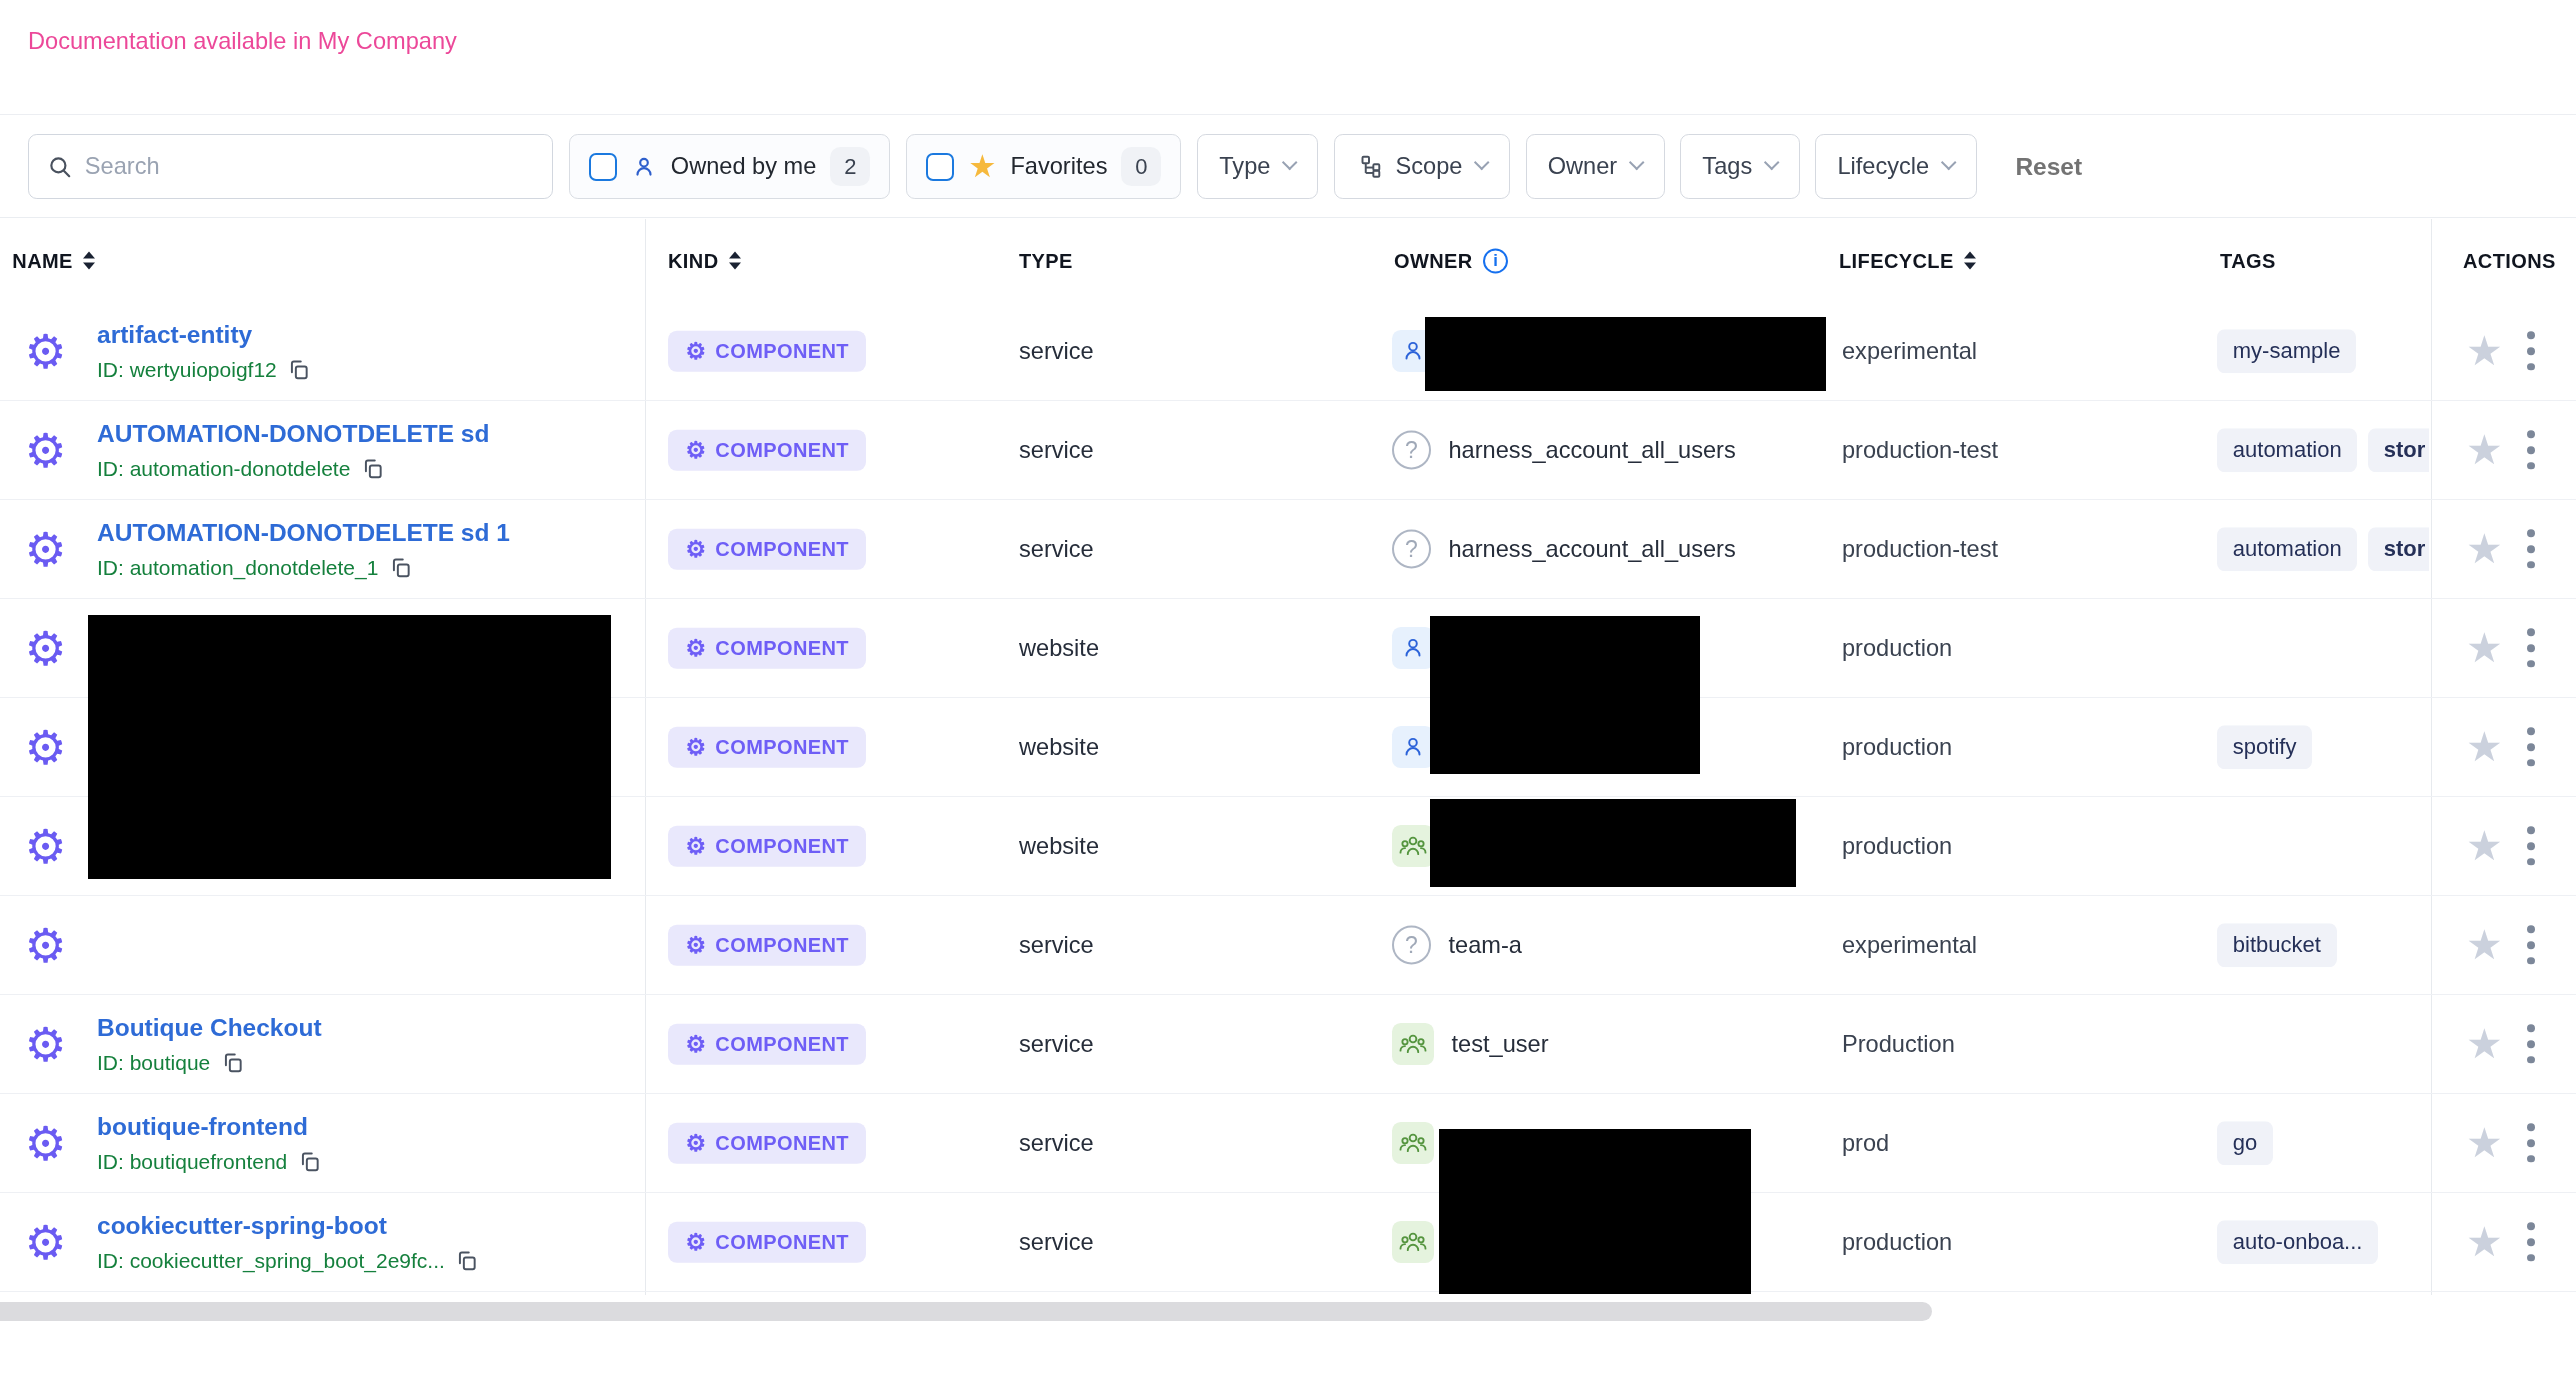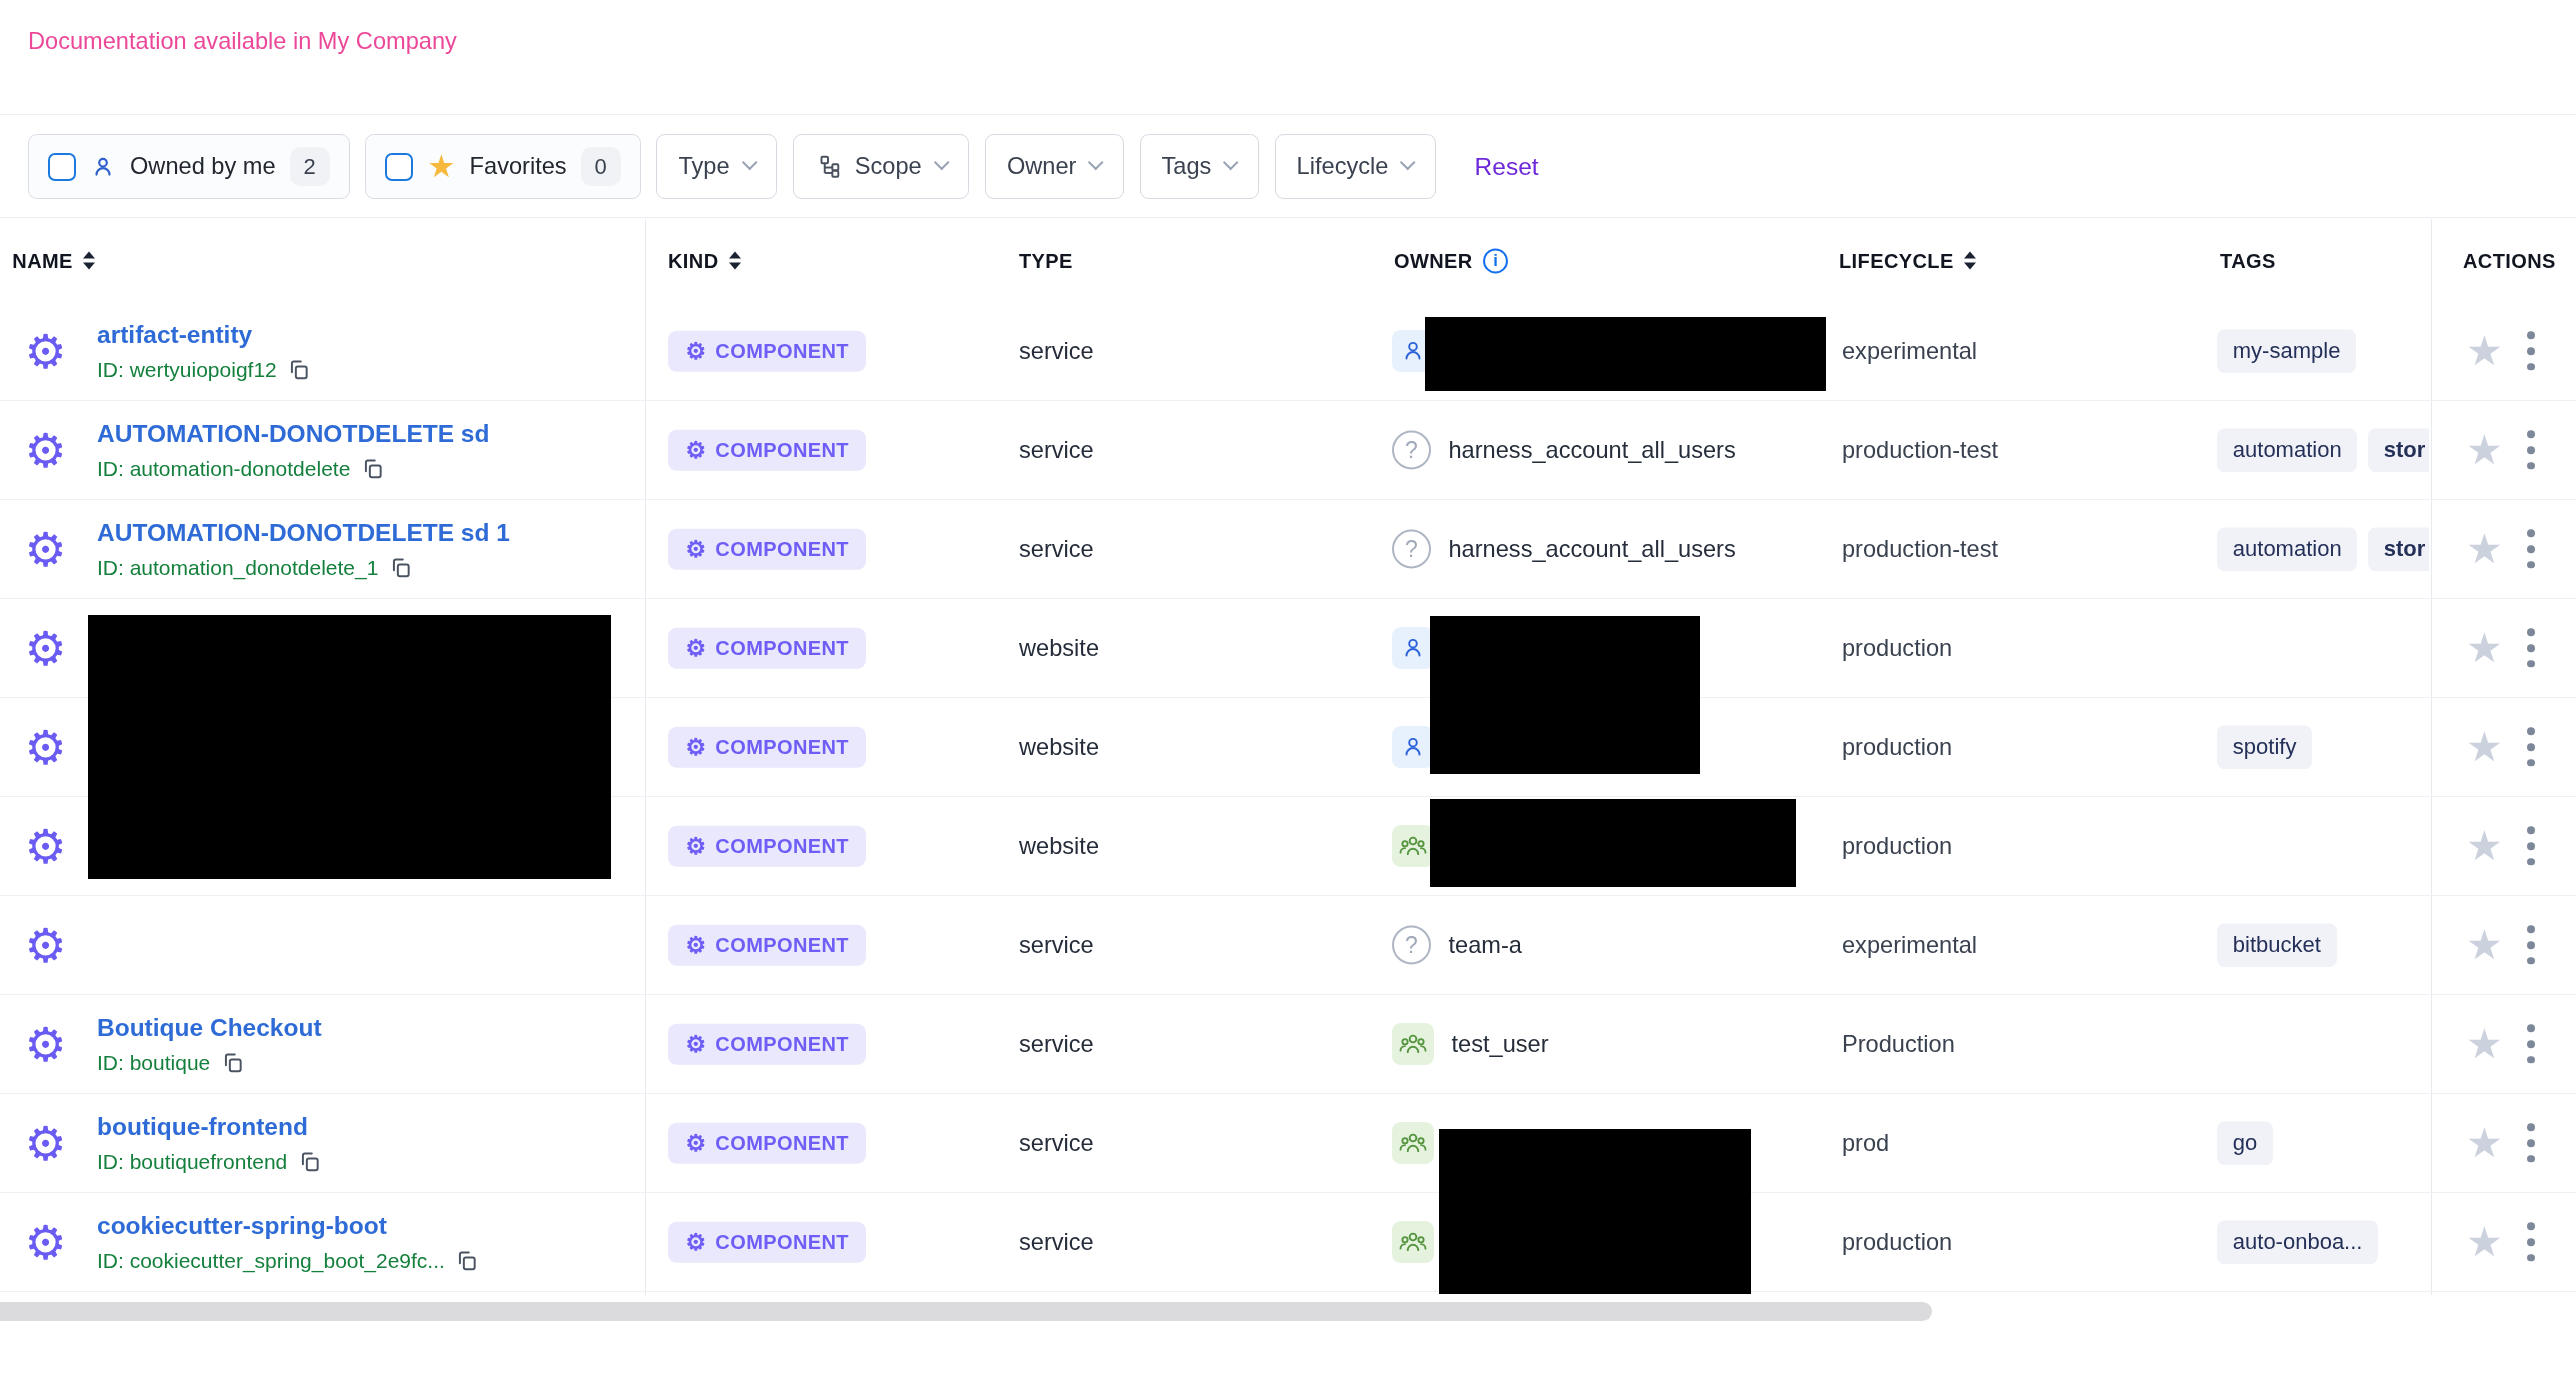--- a/index.html
+++ b/index.html
@@ -27,21 +27,21 @@
   .checkbox { width:28px; height:28px; border:2.6px solid #1B79DF; border-radius:7px; background:#fff; flex:0 0 auto; }
   .chip-label { font-size:23.6px; color:#22272F; white-space:nowrap; }
   .badge { min-width:40px; height:39px; border-radius:10.5px; background:#F0F2F6; display:flex;
     align-items:center; justify-content:center; font-size:22px; color:#3A4250; padding:0 10.5px; }
   .fav-star { color:#F6B93D; font-size:31.5px; line-height:1; }
   .dropdown-btn { height:65px; border:1.3px solid #D5D9E0; border-radius:8.8px; background:#fff;
     display:flex; align-items:center; gap:14px; padding:0 21px; font-size:23.6px; color:#3A4250;
     cursor:pointer; white-space:nowrap; }
   .chev { width:11.4px; height:11.4px; border-right:2.2px solid #98A2B3; border-bottom:2.2px solid #98A2B3;
     transform:rotate(45deg); margin-top:-7px; flex:0 0 auto; }
-  .reset-link { font-size:24.5px; color:#6d28d9; font-weight:400; margin-left:23px; cursor:pointer; }
+  .reset-link { font-size:24.5px; color:#737373; font-weight:700; margin-left:23px; cursor:pointer; }
   
   .thead { position:absolute; top:219px; left:0; right:0; height:83px; }
   .th { position:absolute; top:50%; transform:translateY(-50%); font-size:20px; font-weight:700;
     color:#10151F; letter-spacing:0.4px; display:flex; align-items:center; gap:10.5px; }
   .th-name{left:12.3px;} .th-kind{left:668px;} .th-type{left:1019px;} .th-owner{left:1394px;}
   .th-life{left:1839px;} .th-tags{left:2220px;} .th-actions{left:2463px;}
   .sort { display:inline-flex; flex-direction:column; gap:3.5px; }
   .sort i { width:0; height:0; border-left:6.1px solid transparent; border-right:6.1px solid transparent; }
   .sort .up { border-bottom:7.9px solid #1A2232; }
   .sort .dn { border-top:7.9px solid #1A2232; }
@@ -95,20 +95,27 @@
 </head>
 <body>
 
 <div class="page">
 
   <div class="page-head">
     <div class="subtitle">Documentation available in My Company</div>
   </div>
 
   <div class="filter-bar">
+    <div class="search-box">
+      <svg width="26" height="26" viewBox="0 0 24 24" fill="none" stroke="#49515E" stroke-width="2" stroke-linecap="round">
+          <circle cx="10.5" cy="10.5" r="6.5"></circle>
+          <line x1="15.5" y1="15.5" x2="20.5" y2="20.5"></line>
+        </svg>
+      <input class="search-input" type="text" placeholder="Search" style="">
+    </div>
 
     <div class="filter-chip">
       <span class="checkbox"></span>
       <svg width="26" height="26" viewBox="0 0 24 24" fill="none" stroke="#2E5FCC" stroke-width="2" stroke-linecap="round">
           <circle cx="12" cy="8" r="3.5"></circle>
           <path d="M6 19c0-3.3 2.7-6 6-6s6 2.7 6 6"></path>
         </svg>
       <span class="chip-label">Owned by me</span>
       <span class="badge">2</span>
     </div>

